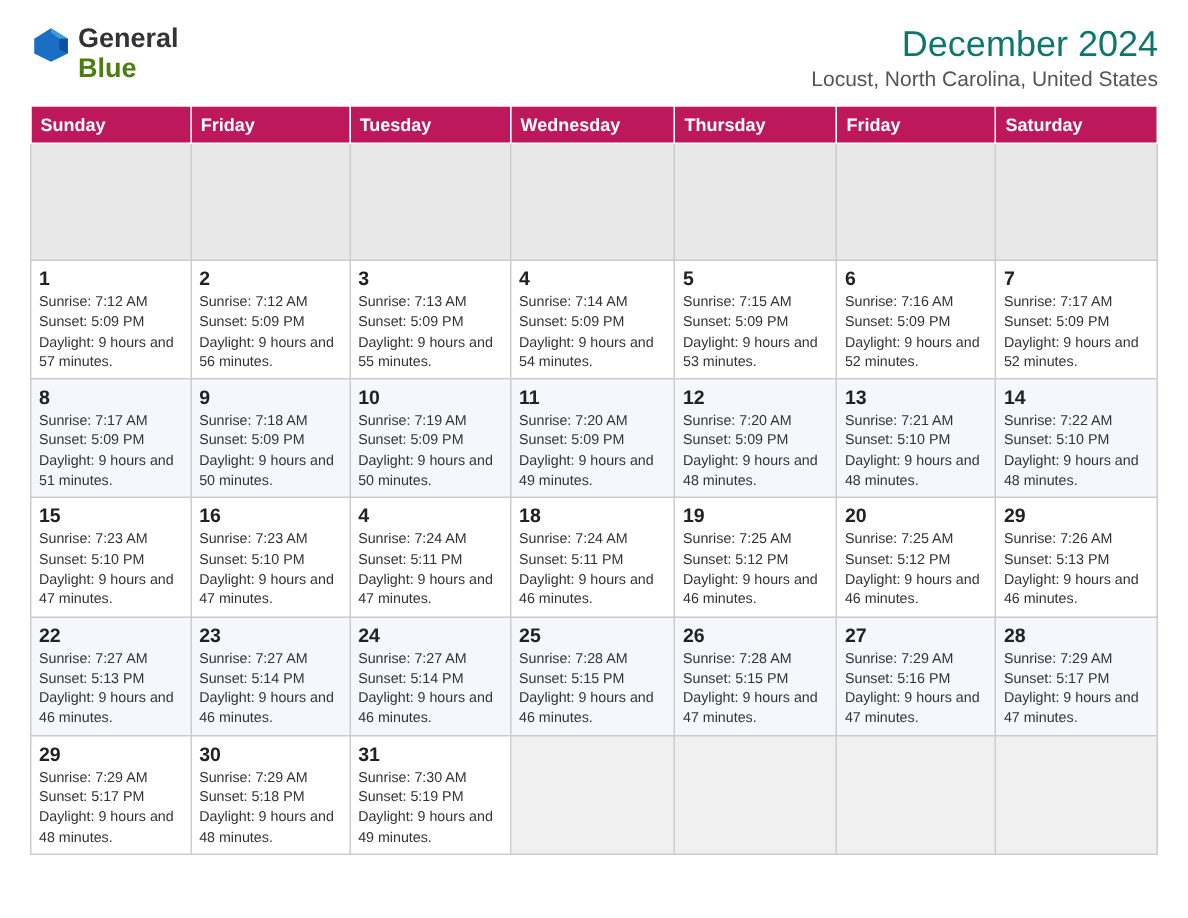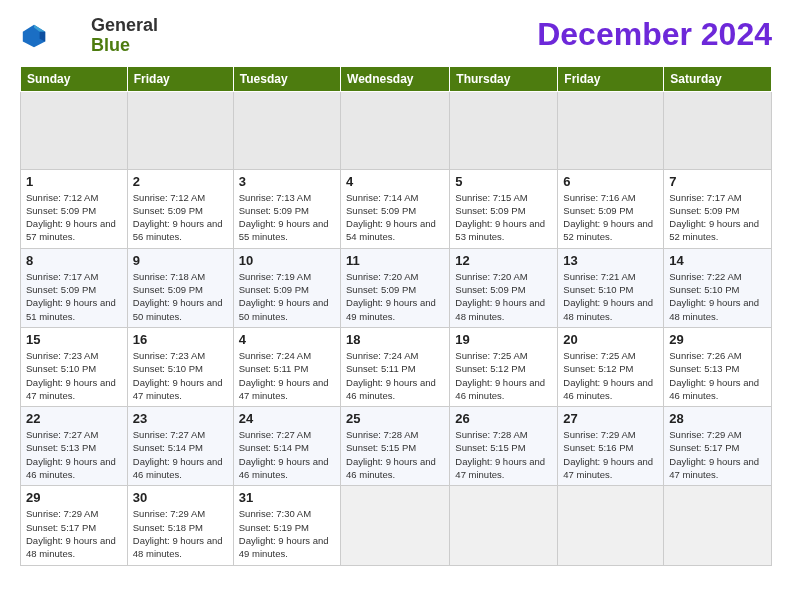--- a/index.html
+++ b/index.html
@@ -15,22 +15,21 @@
       padding: 16px 20px 10px 20px;
     }
     .header {
       display: flex;
       justify-content: space-between;
       align-items: flex-start;
       margin-bottom: 10px;
     }
     .logo {
       display: flex;
-      align-items: center;
-      gap: 39px;
+      align-items: flex-start;
     }
     .logo-text {
       font-size: 18px;
       font-weight: bold;
       color: #333;
       line-height: 1.1;
     }
     .logo-text .general {
       display: block;
     }
@@ -40,36 +39,36 @@
     }
     .logo-icon {
       width: 28px;
       height: 28px;
       margin-right: 4px;
     }
     .title-block {
       text-align: right;
     }
     .month-title {
-      font-size: 32px;
-      font-weight: bold;
-      color: #6d28d9;
+      font-size: 24px;
+      font-weight: normal;
+      color: #0f766e;
     }
     .location {
       font-size: 14px;
       color: #555;
     }
     
     .calendar {
       width: 100%;
       border-collapse: collapse;
       font-size: 10.5px;
     }
     .calendar thead tr th {
-      background: #4d7c0f;
+      background: #be185d;
       color: #fff;
       text-align: left;
       padding: 5px 6px;
       font-size: 12px;
       font-weight: bold;
       border: 1px solid #fff;
     }
     .calendar tbody tr td {
       border: 1px solid #ccc;
       vertical-align: top;
@@ -115,20 +114,21 @@
         <polygon points="20,4 36,14 28,14 20,8" fill="#3a9fd4"></polygon>
         <polygon points="28,14 36,14 36,28 28,24" fill="#0d4fa0"></polygon>
       </svg>
       <div class="logo-text">
         <span class="general">General</span>
         <span class="blue">Blue</span>
       </div>
     </div>
     <div class="title-block">
       <div class="month-title">December 2024</div>
+      <div class="location">Locust, North Carolina, United States</div>
     </div>
   </div>
 
   <table class="calendar">
     <thead>
       <tr>
         <th>Sunday</th>
         <th>Friday</th>
         <th>Tuesday</th>
         <th>Wednesday</th>

